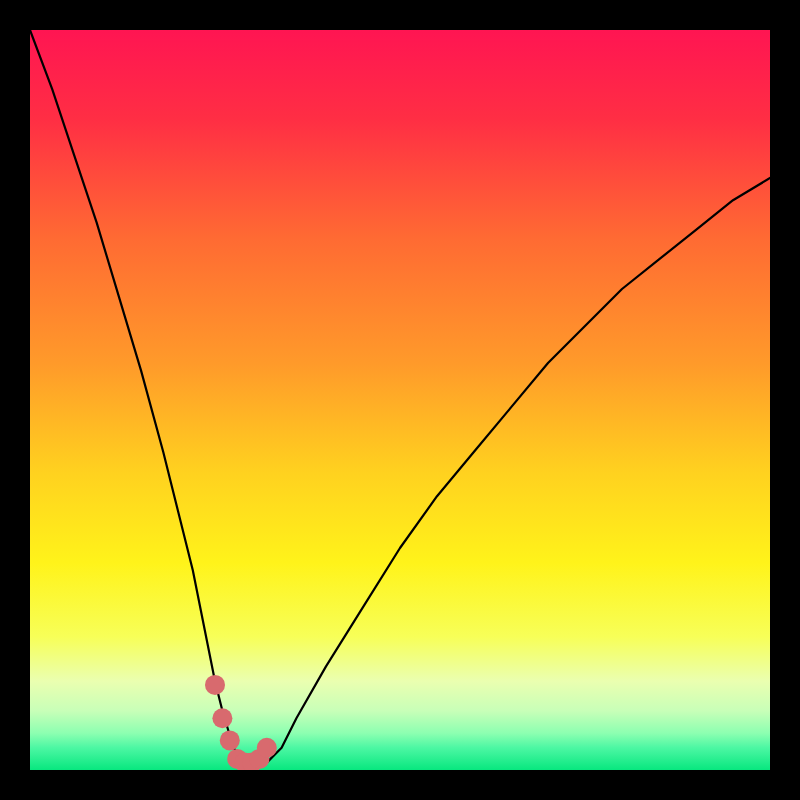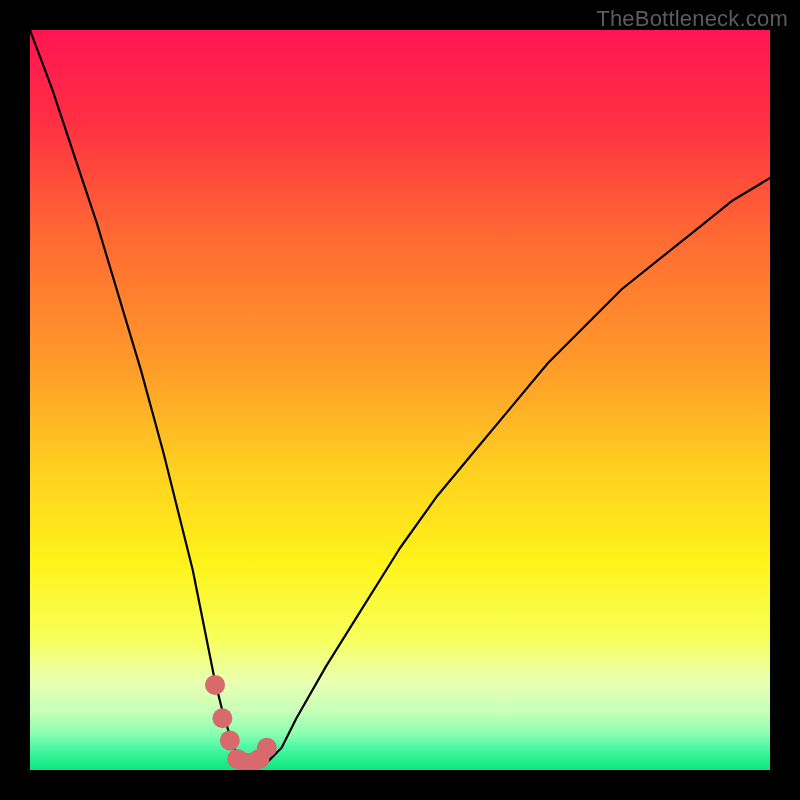--- a/index.html
+++ b/index.html
@@ -70,15 +70,14 @@
           <circle cx="199.80" cy="710.40" r="10" fill="#d86a6e" stroke="#b24d51" stroke-width="0"></circle>
           <circle cx="207.20" cy="728.90" r="10" fill="#d86a6e" stroke="#b24d51" stroke-width="0"></circle>
           <circle cx="214.60" cy="732.60" r="10" fill="#d86a6e" stroke="#b24d51" stroke-width="0"></circle>
           <circle cx="222.00" cy="732.60" r="10" fill="#d86a6e" stroke="#b24d51" stroke-width="0"></circle>
           <circle cx="229.40" cy="728.90" r="10" fill="#d86a6e" stroke="#b24d51" stroke-width="0"></circle>
           <circle cx="236.80" cy="717.80" r="10" fill="#d86a6e" stroke="#b24d51" stroke-width="0"></circle>
         </g>
     </svg>
   </div>
 
-  <div class="watermark">TheBottleneck.com</div>
 
 </div>
 
 </body></html>

